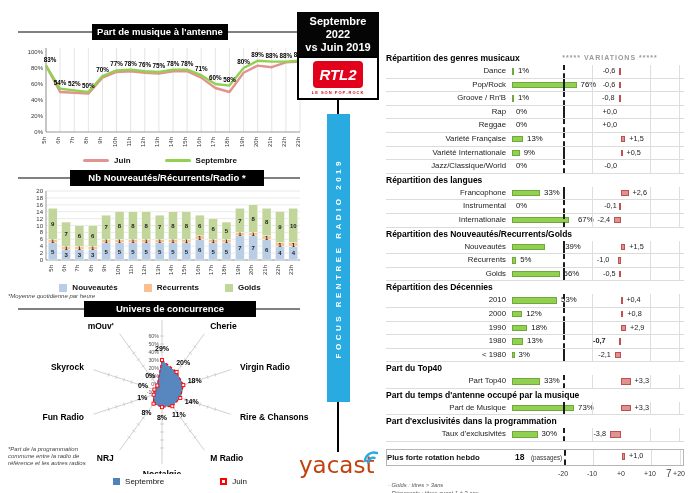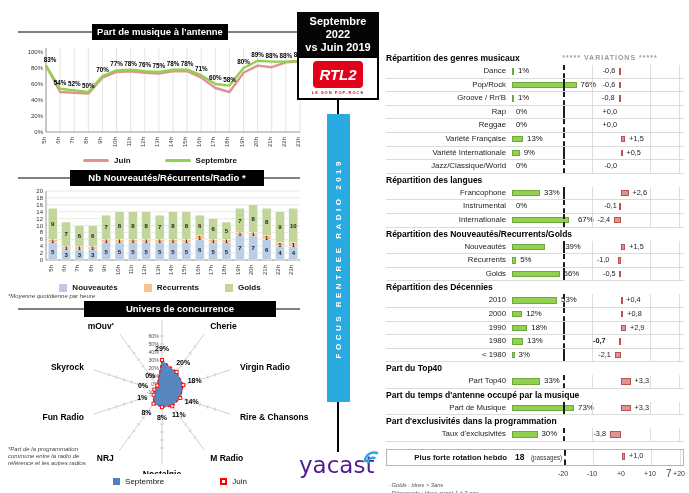--- a/index.html
+++ b/index.html
@@ -23,42 +23,42 @@
         box-sizing:border-box;display:flex;flex-direction:column;align-items:center;justify-content:center;}
   #rtl2{width:50px;height:27px;background:#E2001A;border-radius:4px;color:#fff;font-weight:bold;
         font-style:italic;font-size:15px;text-align:center;line-height:27px;letter-spacing:0;}
   #rtl2-tag{font-size:4px;color:#E2001A;font-weight:bold;letter-spacing:1px;margin-top:1.5px;}
   #vline{position:absolute;left:337px;top:100px;width:2px;height:352px;background:#000;}
   #banner{position:absolute;left:327px;top:114px;width:23px;height:288px;background:#29ABE2;
         display:flex;align-items:center;justify-content:center;}
   #banner span{writing-mode:vertical-rl;transform:rotate(180deg);color:#fff;font-weight:bold;
         font-size:8px;letter-spacing:3.5px;white-space:nowrap;}
   #yacast{position:absolute;left:299px;top:452px;width:90px;height:32px;}
-  #yacast .txt{font-size:23px;color:#4c1d95;letter-spacing:0px;font-family:"DejaVu Sans",sans-serif;margin-top:44px;}
+  #yacast .txt{font-size:23px;color:#c2410c;letter-spacing:0px;font-family:"DejaVu Sans",sans-serif;margin-top:44px;}
   #yacast svg{position:absolute;left:63px;top:-4px;}
   
   #fmt{position:absolute;left:386px;top:52px;width:298px;}
   .sec-h{position:relative;height:13px;font-size:8.5px;font-weight:bold;line-height:13px;color:#000;}
   .frow{position:relative;height:12.6px;border-bottom:1px solid #DCDCDC;background:#fff;}
   .frow .lbl{position:absolute;left:0;top:0;width:120px;text-align:right;font-size:7.8px;line-height:12.6px;color:#222;
         white-space:nowrap;}
   .frow .gbar{position:absolute;left:126px;top:3px;height:6.5px;background:#92D050;border:0.5px solid #6FA83C;box-sizing:border-box;}
   .frow .pct{position:absolute;top:0;font-size:7.8px;line-height:12.6px;color:#111;}
   .dash{position:absolute;left:177px;top:0;bottom:0;border-left:2px dashed #1c1c1c;}
   .vgrid{position:absolute;top:0;bottom:0;width:1px;background:#DEDEDE;}
   .vbar{position:absolute;top:3px;height:6.5px;background:#DD9390;border:0.5px solid #C0504D;box-sizing:border-box;}
   .vtxt{position:absolute;top:0;font-size:7.3px;line-height:12.6px;color:#222;white-space:nowrap;}
   #var-head{position:absolute;left:536px;top:54px;width:148px;text-align:center;font-size:7px;color:#9a9a9a;
         letter-spacing:1px;font-weight:bold;}
   #scale-row{position:absolute;left:386px;width:298px;height:9px;font-size:7px;color:#333;}
   #scale-row span{position:absolute;transform:translateX(-50%);}
   #fmt-foot{position:absolute;left:388px;font-size:5.8px;font-style:italic;color:#555;line-height:7.5px;}
   #pagenum{position:absolute;left:666px;top:468px;font-size:10px;color:#444;}
   .special{position:relative;height:15px;border:1px solid #B5B5B5;background:#fff;margin-top:7px;}
-  .special .lbl{position:absolute;left:0;top:0;width:120px;text-align:right;font-size:7.8px;font-weight:bold;line-height:15px;}
+  .special .lbl{position:absolute;left:0;top:0;width:120px;text-align:left;font-size:7.8px;font-weight:bold;line-height:15px;}
   .special .val{position:absolute;left:128px;top:0;font-size:8.5px;font-weight:bold;line-height:15px;}
   .special .unit{position:absolute;left:144px;top:0;font-size:6.3px;line-height:15px;color:#333;}
 </style>
 </head>
 <body>
 
 <div id="page">
 
   <div class="titlebar" style="left:18px;top:24px;width:282px;">
     <div class="tline"></div>
@@ -318,21 +318,21 @@
       </div>
       <div class="it">
         <span class="sw-box" style="background: rgb(194, 214, 155);"></span>
         <span>Golds</span>
       </div>
     </div>
   <div class="foot" style="left:8px;top:293px;">*Moyenne quotidienne par heure</div>
 
   <div class="titlebar" style="left:18px;top:301px;width:282px;">
     <div class="tline"></div>
-    <div class="tbox" style="left:66px;width:192px;">Univers de concurrence</div>
+    <div class="tbox" style="left:66px;width:172px;">Univers de concurrence</div>
   </div>
   <svg id="rc" width="304" height="158" style="position:absolute;left:10px;top:316px;">
       <line x1="152" y1="76" x2="152" y2="4" stroke="#BBBBBB" stroke-width="0.7"></line>
       <line x1="154" y1="68" x2="150" y2="68" stroke="#BBBBBB" stroke-width="0.6"></line>
       <line x1="154" y1="60" x2="150" y2="60" stroke="#BBBBBB" stroke-width="0.6"></line>
       <line x1="154" y1="52" x2="150" y2="52" stroke="#BBBBBB" stroke-width="0.6"></line>
       <line x1="154" y1="44" x2="150" y2="44" stroke="#BBBBBB" stroke-width="0.6"></line>
       <line x1="154" y1="36" x2="150" y2="36" stroke="#BBBBBB" stroke-width="0.6"></line>
       <line x1="154" y1="28" x2="150" y2="28" stroke="#BBBBBB" stroke-width="0.6"></line>
       <line x1="154" y1="20" x2="150" y2="20" stroke="#BBBBBB" stroke-width="0.6"></line>

